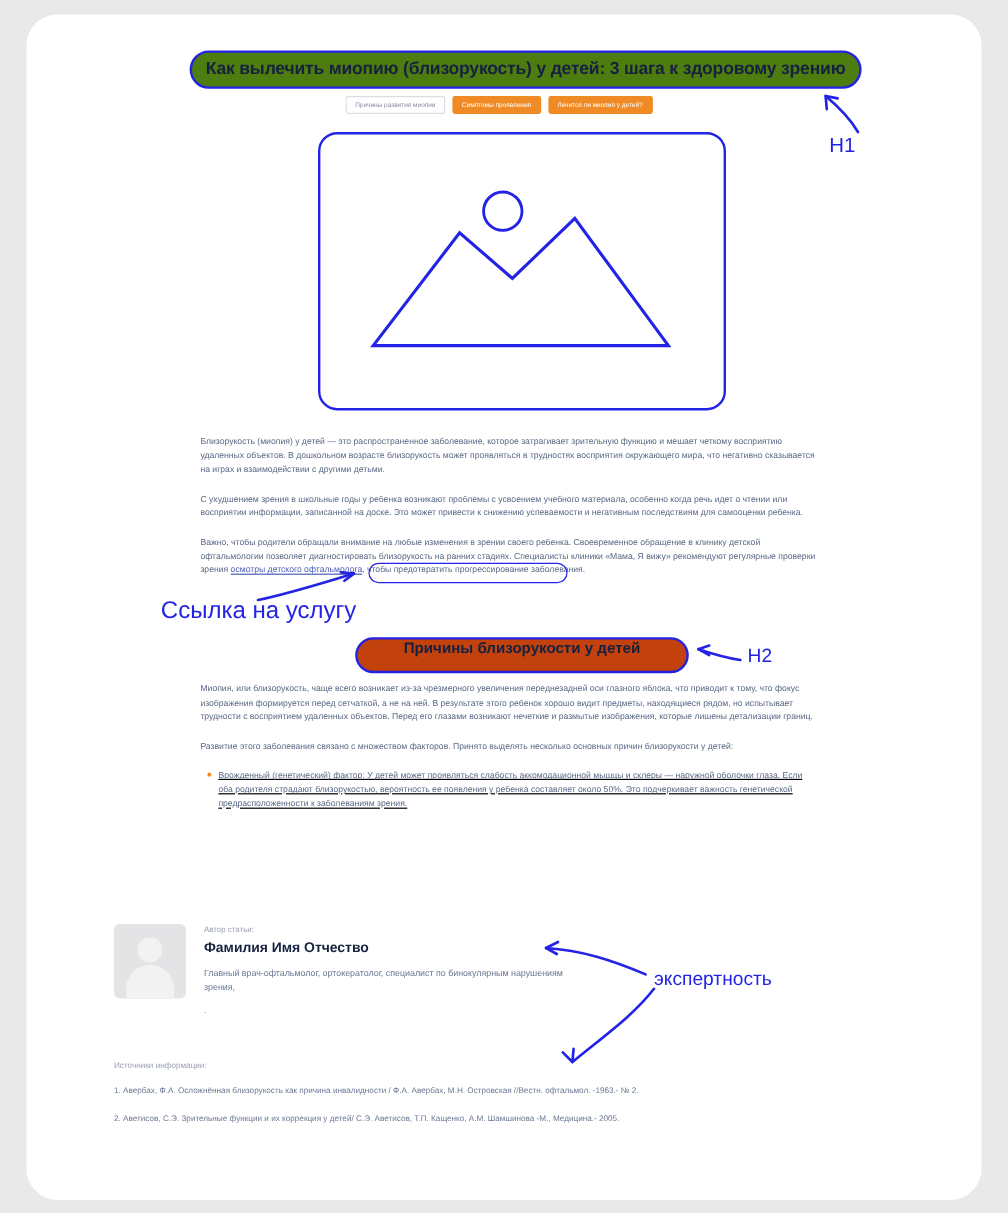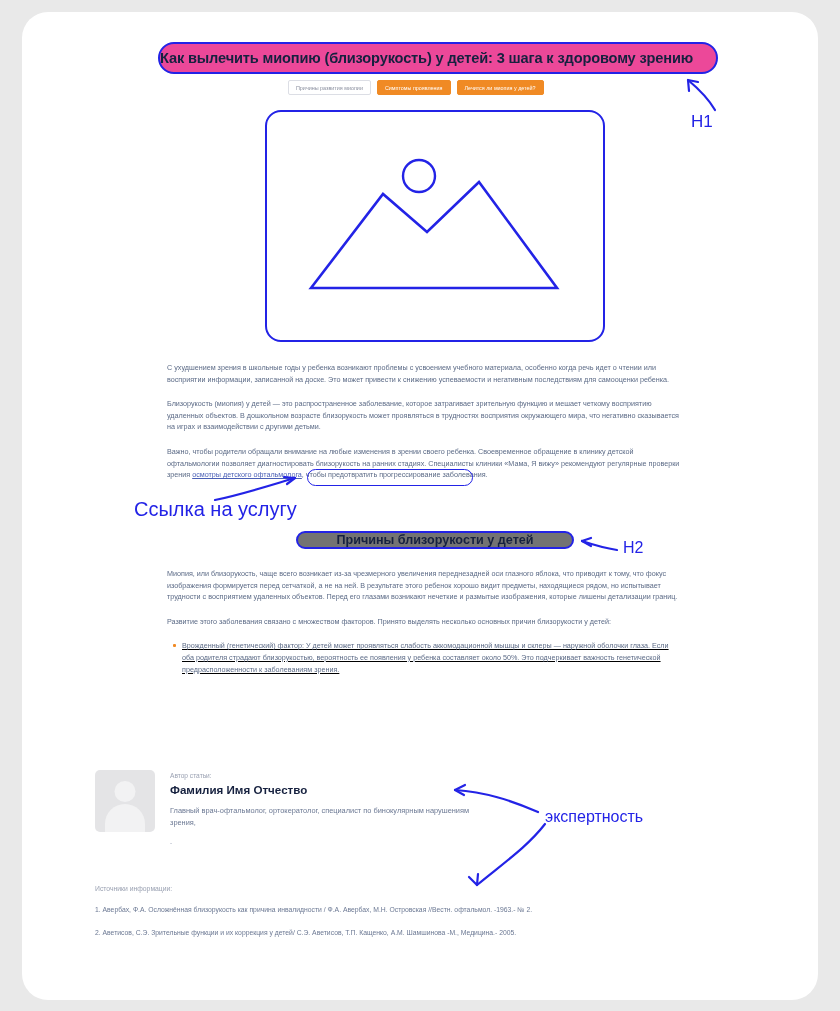--- a/index.html
+++ b/index.html
@@ -28,23 +28,23 @@
   }
   .card-top{left:55px;top:22px;width:730px;height:700px;}
   .card-bottom{left:55px;top:735px;width:730px;height:238px;}
 
   
   .h1-pill{
     position:absolute;left:158px;top:42px;
     width:560px;height:32px;
     border:2.2px solid #2323e6;
     border-radius:17px;
-    display:flex;align-items:center;justify-content:flex-start;
+    display:flex;align-items:center;justify-content:center;
     box-sizing:border-box;
-    background:#ec4899;
+    background:#4d7c0f;
   }
   .h1-pill span{
     font-size:14.6px;font-weight:bold;color:#16213f;
     letter-spacing:-0.15px;white-space:nowrap;
   }
 
   
   .chips{
     position:absolute;left:288px;top:80px;
     display:flex;gap:6px;align-items:center;
@@ -85,24 +85,24 @@
   .link-ellipse{
     position:absolute;left:307px;top:469px;
     width:166px;height:17px;
     border:1.6px solid #2323e6;border-radius:9px;
     box-sizing:border-box;pointer-events:none;
   }
 
   
   .h2-pill{
     position:absolute;left:296px;top:531px;
-    width:278px;height:18px;
+    width:278px;height:30px;
     border:2.2px solid #2323e6;border-radius:16px;
     display:flex;align-items:flex-start;justify-content:center;
-    box-sizing:border-box;background:#737373;
+    box-sizing:border-box;background:#c2410c;
   }
   .h2-pill span{
     font-size:12.6px;font-weight:bold;color:#16213f;white-space:nowrap;
   }
 
   .body2{position:absolute;left:167px;top:568px;width:516px;}
   .body2 p{
     margin:0 0 13px 0;font-size:7.2px;line-height:11.6px;color:#5b6a86;
   }
   .body2 ul{margin:4px;padding:0;list-style:none;text-decoration:underline;}
@@ -176,22 +176,22 @@
 </div>
 
 <div class="img-box">
   <svg width="336" height="228" viewBox="0 0 336 228">
     <circle cx="152" cy="64" r="16" fill="none" stroke="#2323e6" stroke-width="2.4"></circle>
     <path d="M44 176 L116 82 L160 120 L212 70 L290 176 Z" fill="none" stroke="#2323e6" stroke-width="2.6" stroke-linejoin="miter"></path>
   </svg>
 </div>
 
 <div class="body">
+  <p>Близорукость (миопия) у детей — это распространенное заболевание, которое затрагивает зрительную функцию и мешает четкому восприятию удаленных объектов. В дошкольном возрасте близорукость может проявляться в трудностях восприятия окружающего мира, что негативно сказывается на играх и взаимодействии с другими детьми.</p>
   <p>С ухудшением зрения в школьные годы у ребенка возникают проблемы с усвоением учебного материала, особенно когда речь идет о чтении или восприятии информации, записанной на доске. Это может привести к снижению успеваемости и негативным последствиям для самооценки ребенка.</p>
-  <p>Близорукость (миопия) у детей — это распространенное заболевание, которое затрагивает зрительную функцию и мешает четкому восприятию удаленных объектов. В дошкольном возрасте близорукость может проявляться в трудностях восприятия окружающего мира, что негативно сказывается на играх и взаимодействии с другими детьми.</p>
   <p><span>Важно, чтобы родители обращали внимание на любые изменения в зрении своего ребенка. Своевременное обращение в клинику детской офтальмологии позволяет диагностировать близорукость на ранних стадиях. Специалисты клиники «Мама, Я вижу» рекомендуют регулярные проверки зрения </span><a class="link-inline" href="#">осмотры детского офтальмолога</a><span>, чтобы предотвратить прогрессирование заболевания.</span></p>
 </div>
 <div class="link-ellipse"></div>
 
 <div class="h2-pill">
   <span>Причины близорукости у детей</span>
 </div>
 
 <div class="body2">
   <p>Миопия, или близорукость, чаще всего возникает из-за чрезмерного увеличения переднезадней оси глазного яблока, что приводит к тому, что фокус изображения формируется перед сетчаткой, а не на ней. В результате этого ребенок хорошо видит предметы, находящиеся рядом, но испытывает трудности с восприятием удаленных объектов. Перед его глазами возникают нечеткие и размытые изображения, которые лишены детализации границ.</p>

